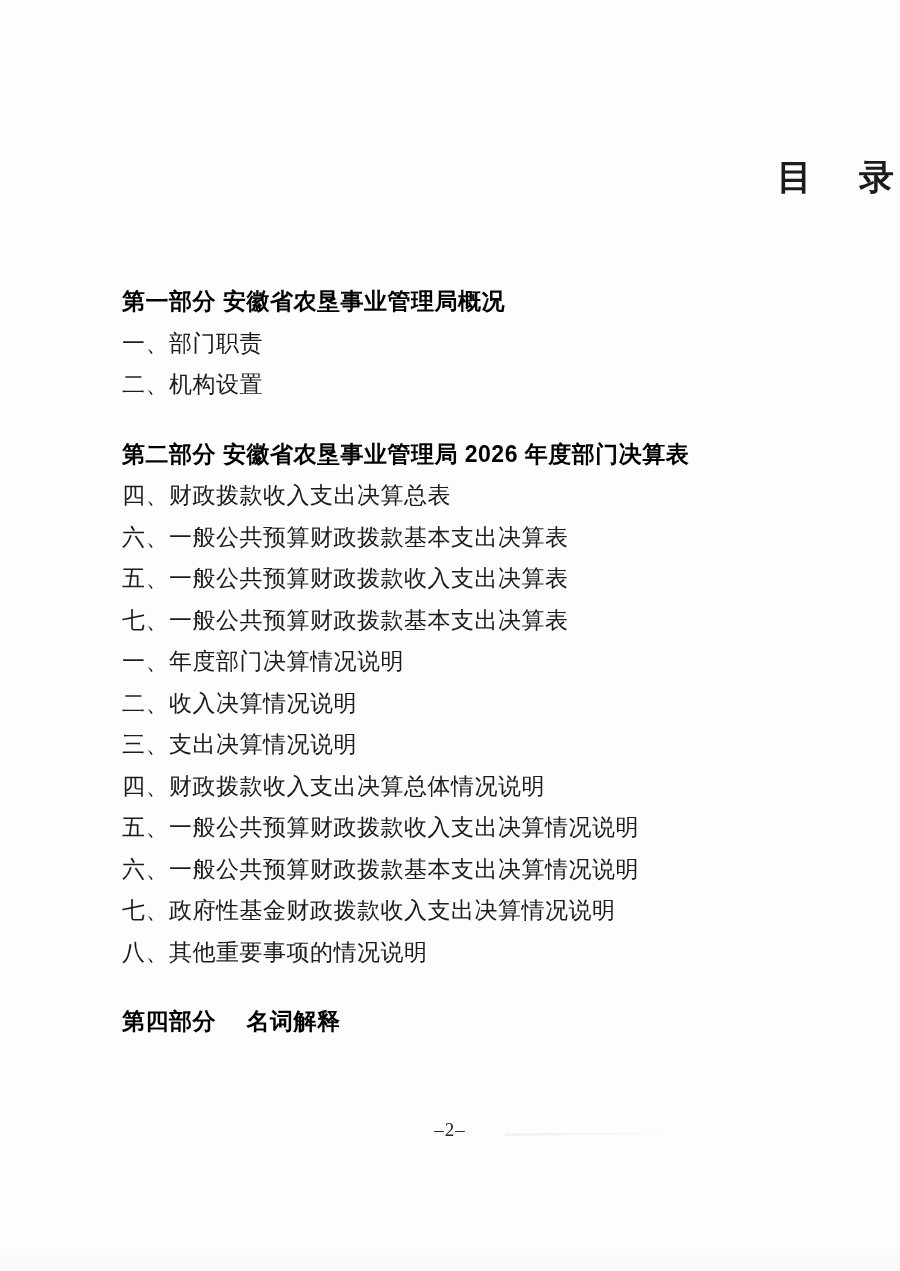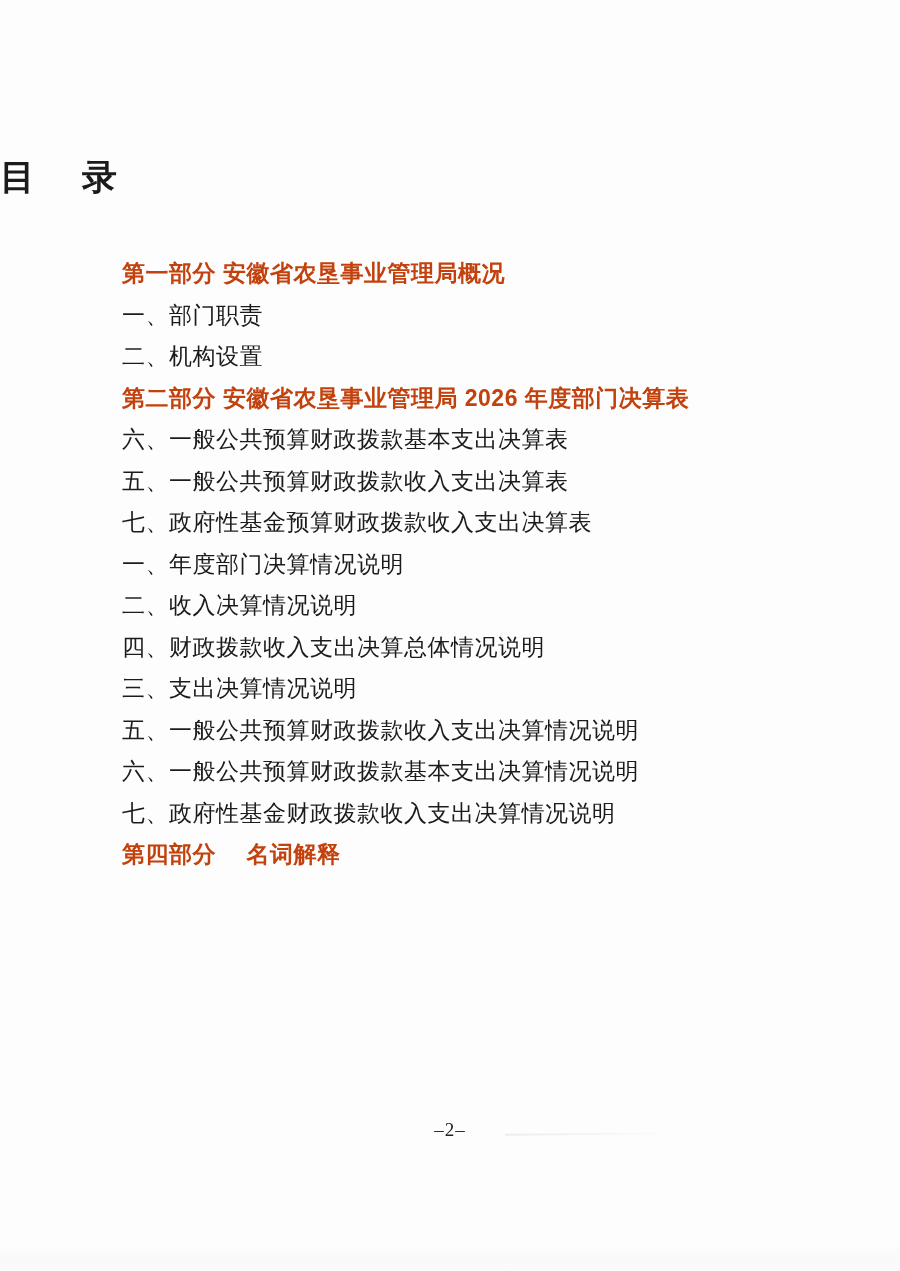--- a/index.html
+++ b/index.html
@@ -14,21 +14,21 @@
     background: #fdfdfd;
     overflow: hidden;
     font-family: "Liberation Serif", "DejaVu Serif", serif;
     color: #1b1b1b;
   }
   .doc-title {
     position: absolute;
     top: 160px;
     left: 0;
     width: 100%;
-    text-align: left;
+    text-align: right;
     font-size: 35px;
     line-height: 1;
     font-weight: 700;
     letter-spacing: 6px;
     white-space: pre;
     font-family: "Liberation Serif", "DejaVu Serif", serif;
   }
   .toc {
     position: absolute;
     top: 253px;
@@ -40,21 +40,22 @@
     line-height: 41.5px;
     font-size: 23px;
     letter-spacing: 0.5px;
     white-space: pre;
     font-weight: 400;
     font-family: Liberation Serif, serif;
   }
   .toc-row.heading {
     font-family: "Liberation Sans", "DejaVu Sans", sans-serif;
     font-weight: 700;
-    color: #c2410c;
+    color: #000000;
+    margin-top: 28px;
   }
   .page-number {
     position: absolute;
     top: 1120px;
     left: 0;
     width: 100%;
     text-align: center;
     font-size: 19px;
     line-height: 1.1;
     letter-spacing: 1px;
@@ -85,31 +86,33 @@
 <div class="page">
 
   <div class="doc-title">目　录</div>
 
   <div class="toc">
     <div class="toc-row heading">第一部分 安徽省农垦事业管理局概况</div>
     <div class="toc-row">一、部门职责</div>
     <div class="toc-row">二、机构设置</div>
 
     <div class="toc-row heading">第二部分 安徽省农垦事业管理局 2026 年度部门决算表</div>
+    <div class="toc-row">四、财政拨款收入支出决算总表</div>
     <div class="toc-row">六、一般公共预算财政拨款基本支出决算表</div>
     <div class="toc-row">五、一般公共预算财政拨款收入支出决算表</div>
-    <div class="toc-row">七、政府性基金预算财政拨款收入支出决算表</div>
+    <div class="toc-row">七、一般公共预算财政拨款基本支出决算表</div>
 
     <div class="toc-row">一、年度部门决算情况说明</div>
     <div class="toc-row">二、收入决算情况说明</div>
+    <div class="toc-row">三、支出决算情况说明</div>
     <div class="toc-row">四、财政拨款收入支出决算总体情况说明</div>
-    <div class="toc-row">三、支出决算情况说明</div>
     <div class="toc-row">五、一般公共预算财政拨款收入支出决算情况说明</div>
     <div class="toc-row">六、一般公共预算财政拨款基本支出决算情况说明</div>
     <div class="toc-row">七、政府性基金财政拨款收入支出决算情况说明</div>
+    <div class="toc-row">八、其他重要事项的情况说明</div>
 
     <div class="toc-row heading">第四部分　 名词解释</div>
   </div>
 
   <div class="page-number">–2–</div>
 
   <div class="scan-streak"></div>
   <div class="scan-smudge"></div>
 
 </div>

